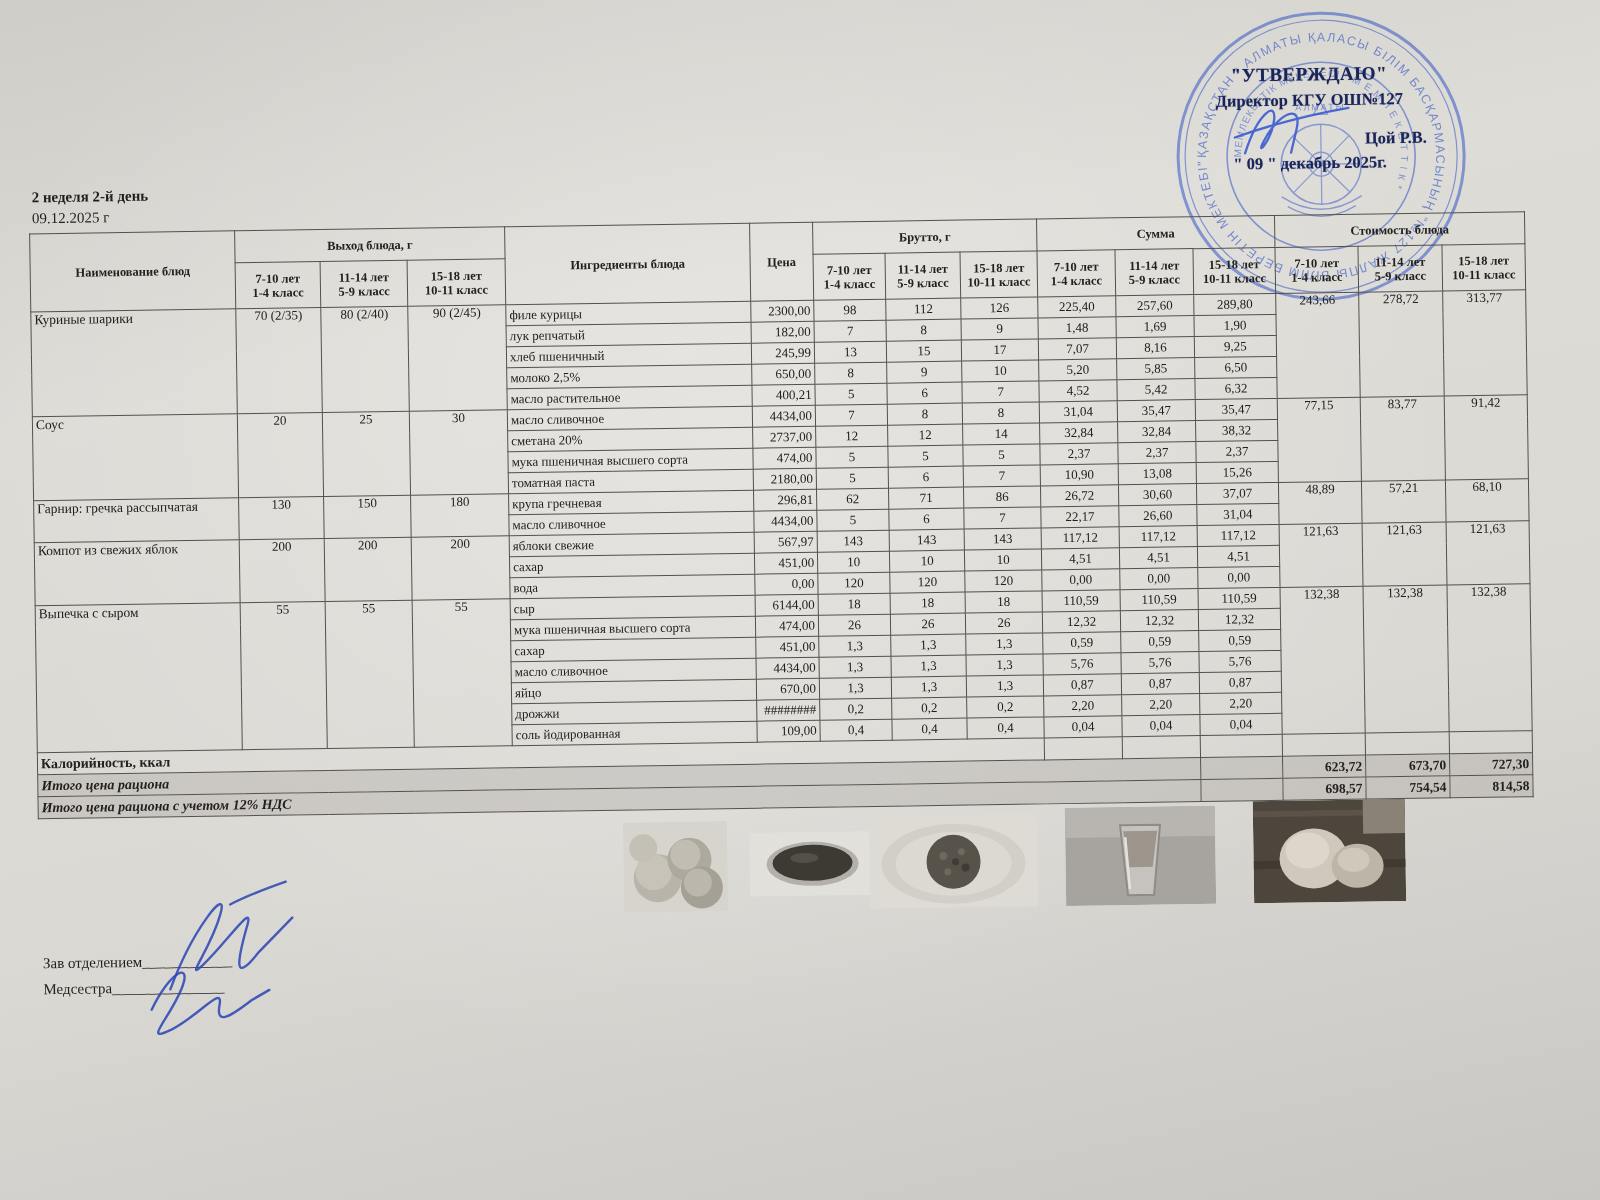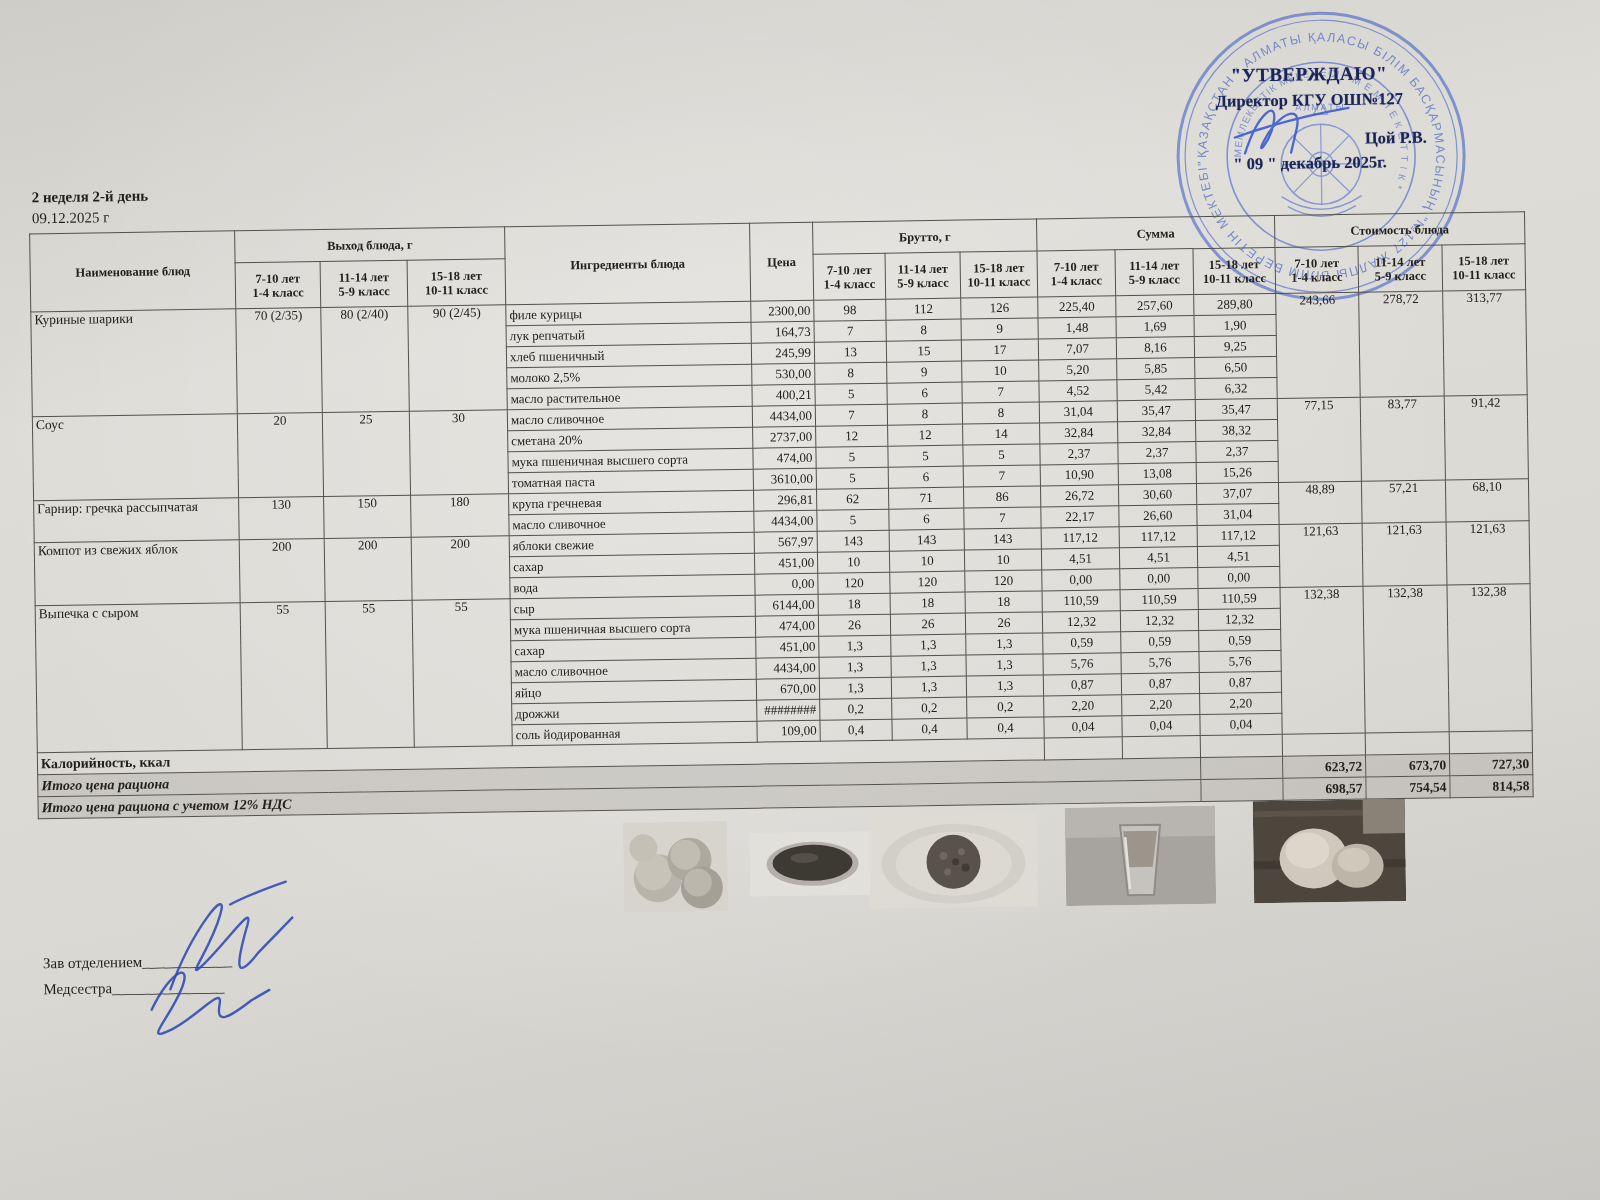--- a/index.html
+++ b/index.html
@@ -192,41 +192,41 @@
           <td class="num">126</td>
           <td class="num">225,40</td>
           <td class="num">257,60</td>
           <td class="num">289,80</td>
           <td class="cost" rowspan="5">243,66</td>
           <td class="cost" rowspan="5">278,72</td>
           <td class="cost" rowspan="5">313,77</td>
         </tr>
         <tr>
           <td class="ingr">лук репчатый</td>
-          <td class="price">164,73</td>
+          <td class="price">182,00</td>
           <td class="num">7</td>
           <td class="num">8</td>
           <td class="num">9</td>
           <td class="num">1,48</td>
           <td class="num">1,69</td>
           <td class="num">1,90</td>
         </tr>
         <tr>
           <td class="ingr">хлеб пшеничный</td>
           <td class="price">245,99</td>
           <td class="num">13</td>
           <td class="num">15</td>
           <td class="num">17</td>
           <td class="num">7,07</td>
           <td class="num">8,16</td>
           <td class="num">9,25</td>
         </tr>
         <tr>
           <td class="ingr">молоко 2,5%</td>
-          <td class="price">530,00</td>
+          <td class="price">650,00</td>
           <td class="num">8</td>
           <td class="num">9</td>
           <td class="num">10</td>
           <td class="num">5,20</td>
           <td class="num">5,85</td>
           <td class="num">6,50</td>
         </tr>
         <tr>
           <td class="ingr">масло растительное</td>
           <td class="price">400,21</td>
@@ -269,21 +269,21 @@
           <td class="price">474,00</td>
           <td class="num">5</td>
           <td class="num">5</td>
           <td class="num">5</td>
           <td class="num">2,37</td>
           <td class="num">2,37</td>
           <td class="num">2,37</td>
         </tr>
         <tr>
           <td class="ingr">томатная паста</td>
-          <td class="price">3610,00</td>
+          <td class="price">2180,00</td>
           <td class="num">5</td>
           <td class="num">6</td>
           <td class="num">7</td>
           <td class="num">10,90</td>
           <td class="num">13,08</td>
           <td class="num">15,26</td>
         </tr>
         <tr>
           <td class="dish" rowspan="2">Гарнир: гречка рассыпчатая</td>
           <td class="yield" rowspan="2">130</td>

